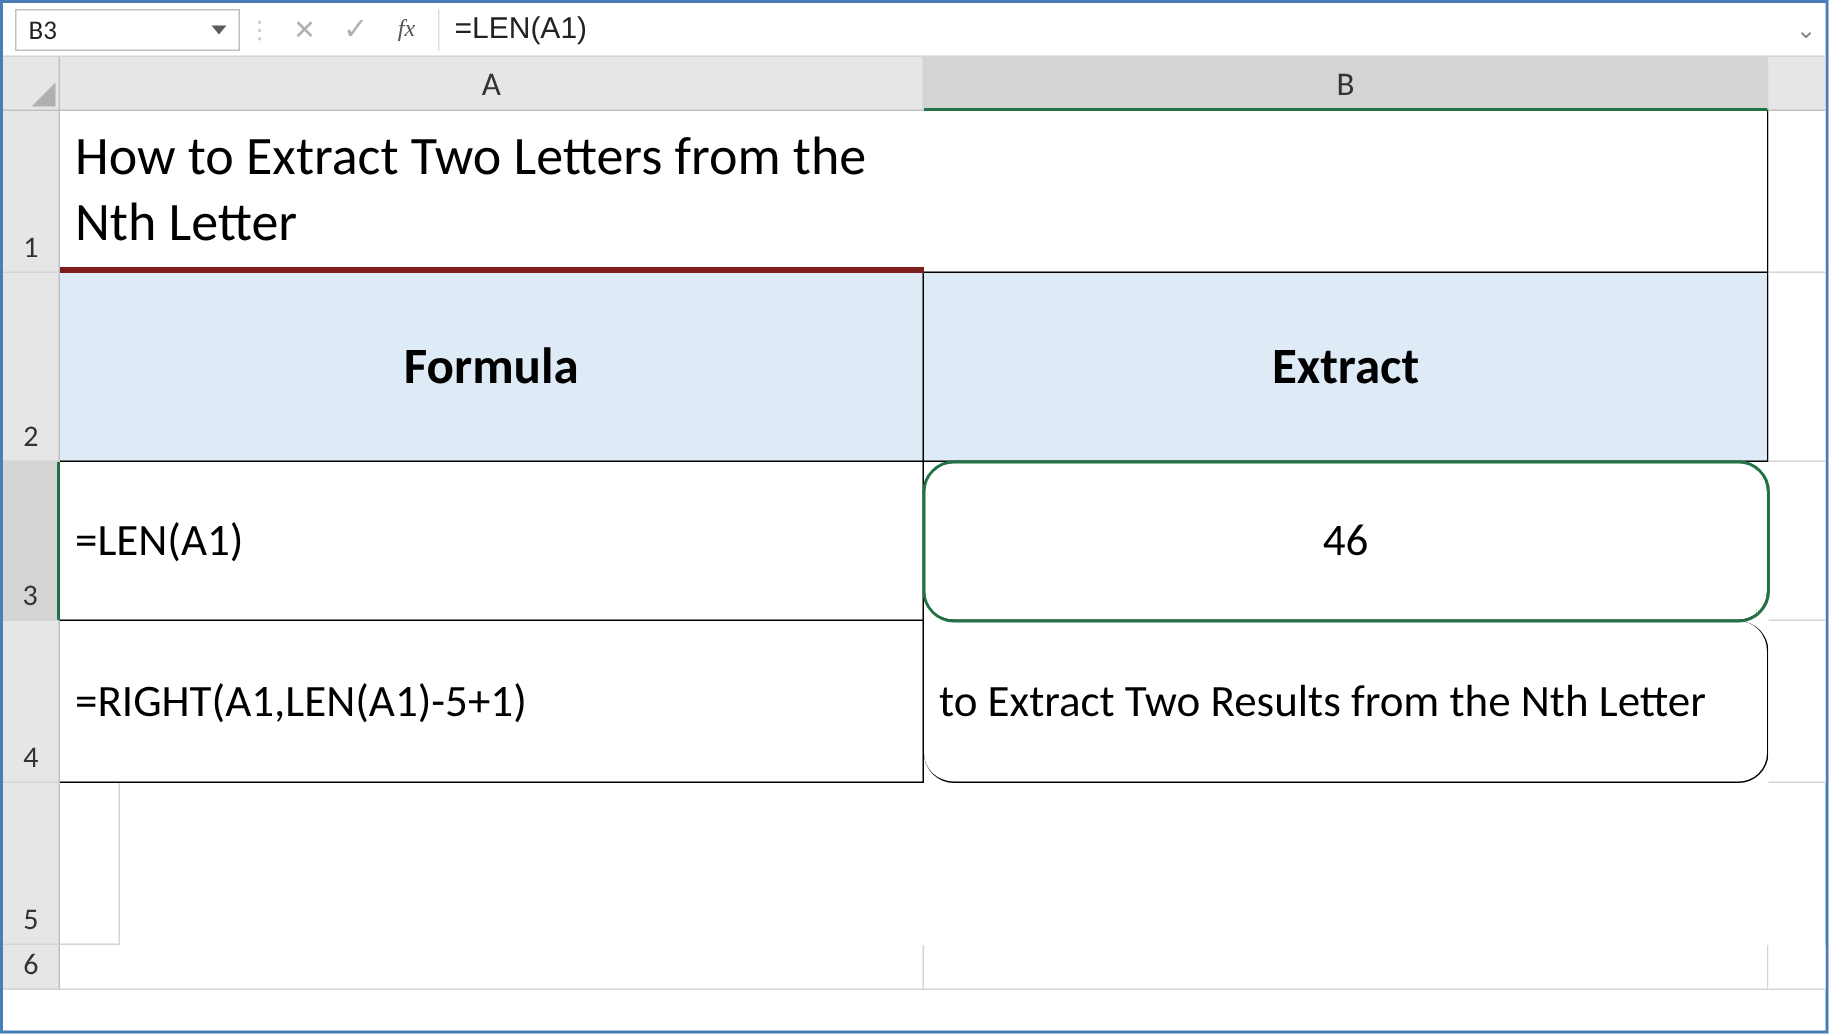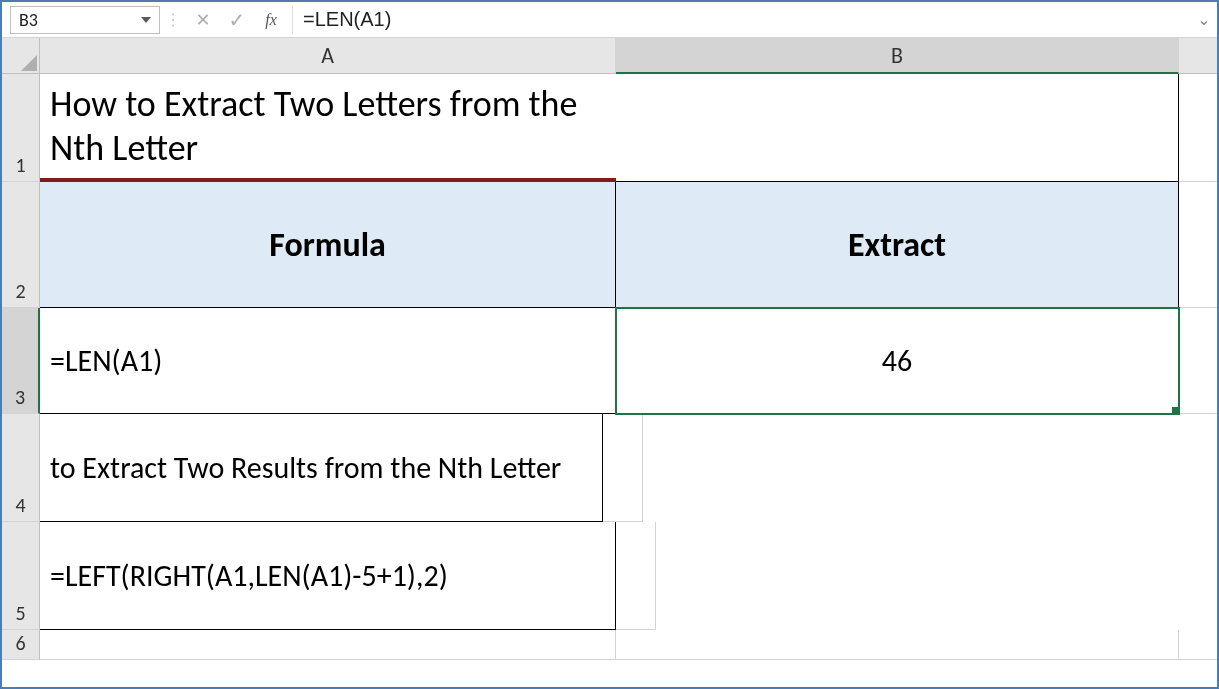--- a/index.html
+++ b/index.html
@@ -165,20 +165,21 @@
     .data-cell-a {
       border-right: 1px solid #000;
       border-bottom: 1px solid #000;
       font-size: 30px;
     }
     .data-cell-b {
       border-right: 1px solid #000;
       border-bottom: 1px solid #000;
       justify-content: center;
       font-size: 30px;
+      border-radius: 20px;
     }
     .data-cell-b.left-align { justify-content: flex-start; }
     .selected-cell {
       position: relative;
       outline: 2px solid #217346;
       outline-offset: -1px;
       z-index: 2;
     }
     .selected-cell::after {
       content: "";
@@ -235,25 +236,25 @@
         <div class="cell header-cell col-A r2">Formula</div>
         <div class="cell header-cell col-B r2">Extract</div>
         <div class="cell col-rest r2"></div>
       </div>
       <div class="grid-row">
         <div class="cell data-cell-a col-A r3">=LEN(A1)</div>
         <div class="cell data-cell-b selected-cell col-B r3">46</div>
         <div class="cell col-rest r3"></div>
       </div>
       <div class="grid-row">
+        <div class="cell data-cell-a col-A r4">=RIGHT(A1,LEN(A1)-5+1)</div>
         <div class="cell data-cell-b left-align col-B r4" style="line-height:1.2;">to Extract Two Results from the Nth Letter</div>
         <div class="cell col-rest r4"></div>
       </div>
       <div class="grid-row">
-        <div class="cell data-cell-a col-A r5">=LEFT(RIGHT(A1,LEN(A1)-5+1),2)</div>
         <div class="cell col-rest r5"></div>
       </div>
       <div class="grid-row">
         <div class="cell col-A r6"></div>
         <div class="cell col-B r6"></div>
         <div class="cell col-rest r6"></div>
       </div>
     </div>
   </div>
 </div>

